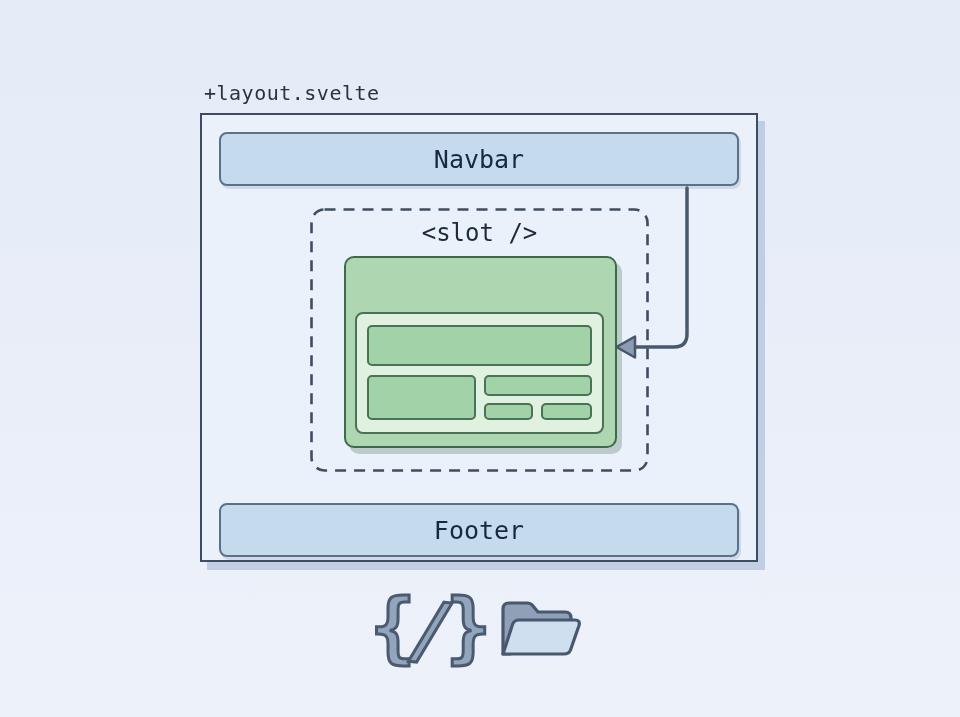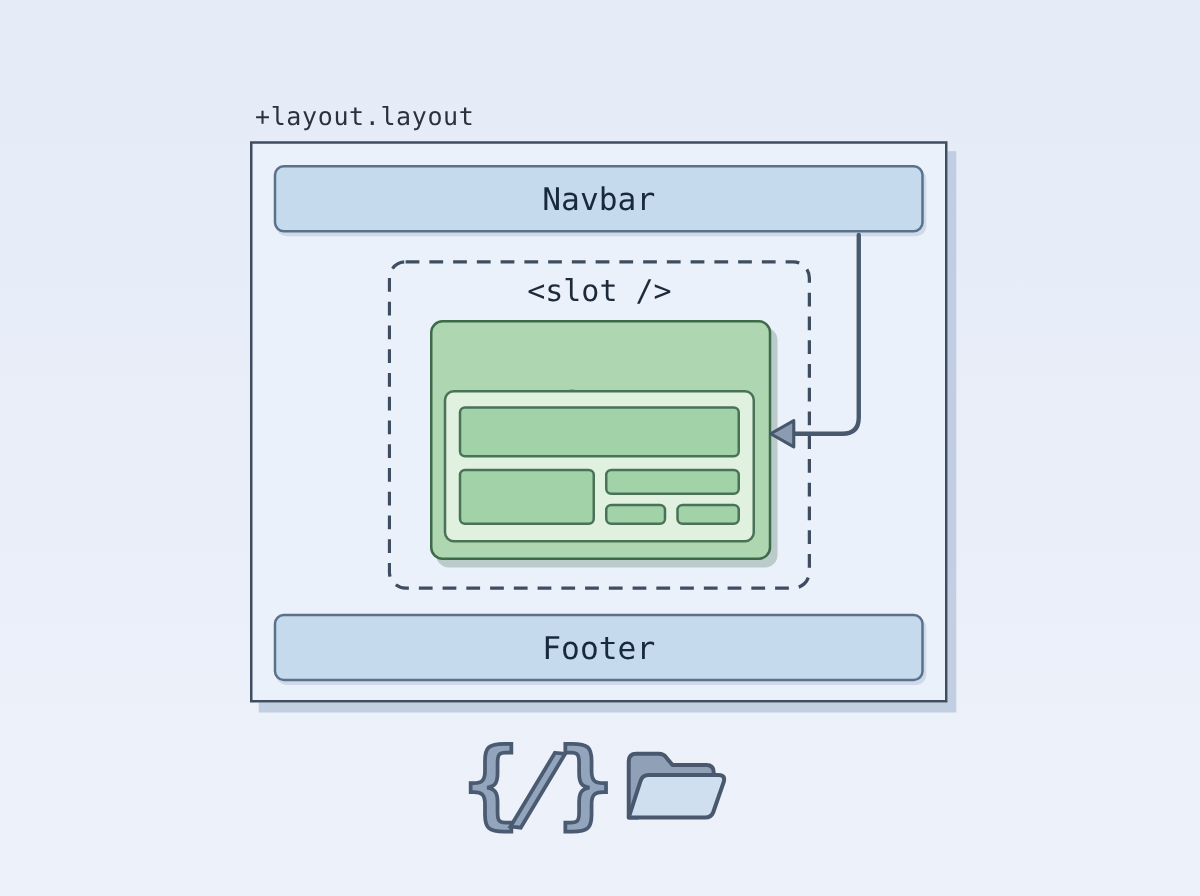--- a/index.html
+++ b/index.html
@@ -51,21 +51,21 @@
     box-shadow: 2px 3px 0 rgba(110, 135, 170, 0.22);
     display: flex;
     align-items: center;
     justify-content: center;
     font-size: 25px;
     font-weight: 500;
     color: #16293e;
     box-sizing: border-box;
   }
   .bar.navbar { top: 17px; }
-  .bar.footer { bottom: 15px; }
+  .bar.footer { bottom: 3px; }
 
   
   .slot-region {
     position: absolute;
     left: 108px;
     top: 93px;
     width: 339px;
     height: 264px;
   }
   .slot-region .dash-svg {
@@ -170,21 +170,21 @@
     position: absolute;
     left: 496px;
     top: 8px;
   }
 </style>
 </head>
 <body>
 
 <div class="canvas">
 
-  <div class="file-title">+layout.layout</div>
+  <div class="file-title">+layout.svelte</div>
 
   <div class="layout-container">
 
     <div class="bar navbar">
       <span>Navbar</span>
     </div>
 
     <div class="slot-region">
       <svg class="dash-svg" viewBox="0 0 339 264" xmlns="http://www.w3.org/2000/svg">
         <rect x="1.5" y="1.5" width="336" height="261" rx="13" fill="none" stroke="#3e4d60" stroke-width="2.6" stroke-dasharray="11 8"></rect>

